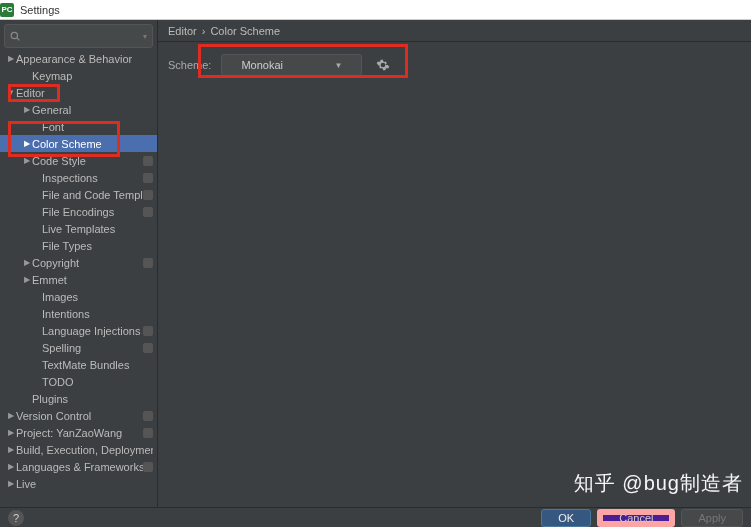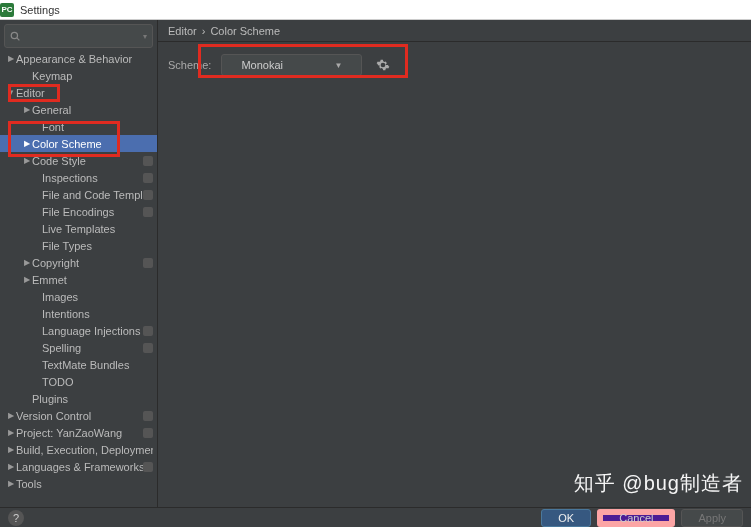--- a/index.html
+++ b/index.html
@@ -164,21 +164,21 @@
           <span class="arrow">▶</span>
           <span class="label">Build, Execution, Deployment</span>
         </div>
         <div class="node d0">
           <span class="arrow">▶</span>
           <span class="label">Languages &amp; Frameworks</span>
           <span class="badge"></span>
         </div>
         <div class="node d0">
           <span class="arrow">▶</span>
-          <span class="label">Tools</span>
+          <span class="label">Live</span>
         </div>
       </div>
   </div>
 
   <div class="content">
     <div class="crumb">
       <span>Editor</span>
       <span>›</span>
       <span>Color Scheme</span>
     </div>

